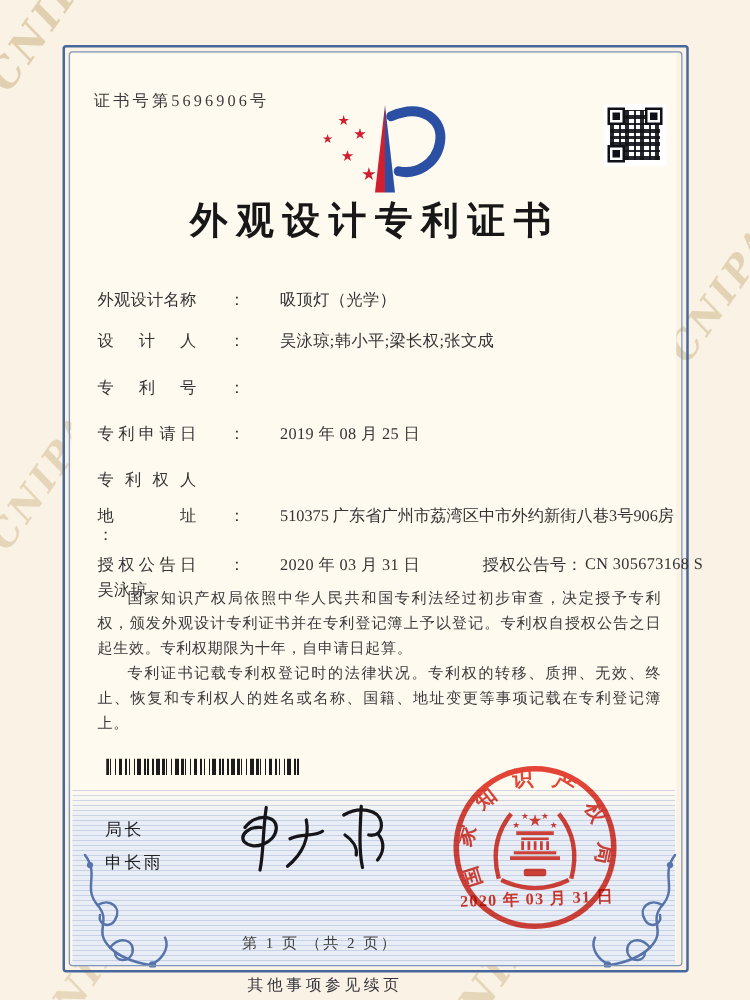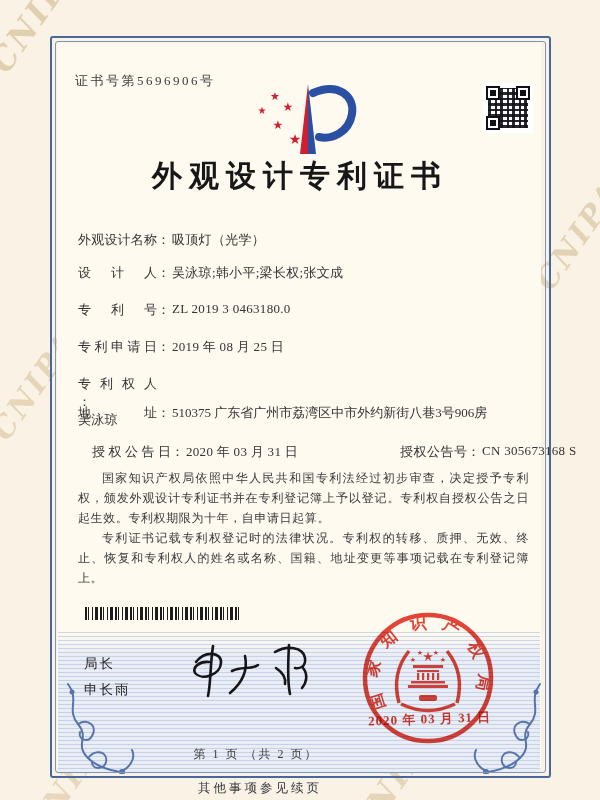--- a/index.html
+++ b/index.html
@@ -59,21 +59,21 @@
   .finder::after{content:"";position:absolute;left:2px;top:2px;width:6px;height:6px;background:#101018;}
   .f-tl{left:3px;top:3px}.f-tr{right:3px;top:3px}.f-bl{left:3px;bottom:3px}
 
   .logo{position:absolute;left:240px;top:80px;width:130px;height:80px;}
   .title{
     position:absolute;left:0;top:156px;width:600px;text-align:center;
     font-size:30px;font-weight:bold;letter-spacing:7px;color:#171717;
   }
 
   
-  .field{position:absolute;left:78px;width:455px;display:flex;font-size:13px;color:#333;white-space:nowrap;}
+  .field{position:absolute;left:78px;width:455px;display:flex;font-size:13px;color:#333;white-space:nowrap;gap:26px;}
   .flabel{display:inline-block;width:79px;text-align:justify;text-align-last:justify;flex:none;}
   .fcolon{flex:none;margin-right:2px;}
   .fvalue{letter-spacing:.3px;}
   .grant-right{position:absolute;left:308px;top:0;display:flex;}
   .grant-right .flabel{width:67px;}
 
   
   .body-text{
     position:absolute;left:78px;top:468px;width:451px;
     font-size:12px;line-height:20px;color:#3a3a3a;text-align:justify;letter-spacing:.6px;
@@ -174,38 +174,37 @@
   <span class="fvalue">吸顶灯（光学）</span>
 </div>
 <div class="field" style="top:264px;">
   <span class="flabel">设计人</span>
     <span class="fcolon">：</span>
   <span class="fvalue">吴泳琼;韩小平;梁长权;张文成</span>
 </div>
 <div class="field" style="top:301px;">
   <span class="flabel">专利号</span>
     <span class="fcolon">：</span>
-  <span class="fvalue">ZL 2019 3 0463180.0</span>
 </div>
 <div class="field" style="top:338px;">
   <span class="flabel">专利申请日</span>
     <span class="fcolon">：</span>
   <span class="fvalue">2019 年 08 月 25 日</span>
 </div>
 <div class="field" style="top:375px;flex-direction:column;">
   <span class="flabel">专利权人</span>
     <span class="fcolon">：</span>
   <span class="fvalue">吴泳琼</span>
 </div>
 <div class="field" style="top:404px;">
   <span class="flabel">地址</span>
     <span class="fcolon">：</span>
   <span class="fvalue" style="letter-spacing:0;">510375 广东省广州市荔湾区中市外约新街八巷3号906房</span>
 </div>
-<div class="field" style="top:443px;margin-left:14px;">
+<div class="field" style="top:443px;">
   <span class="flabel">授权公告日</span>
     <span class="fcolon">：</span>
   <span class="fvalue">2020 年 03 月 31 日</span>
   <span class="grant-right">
     <span class="flabel">授权公告号</span>
       <span class="fcolon">：</span>
     <span class="fvalue">CN 305673168 S</span>
   </span>
 </div>
 

